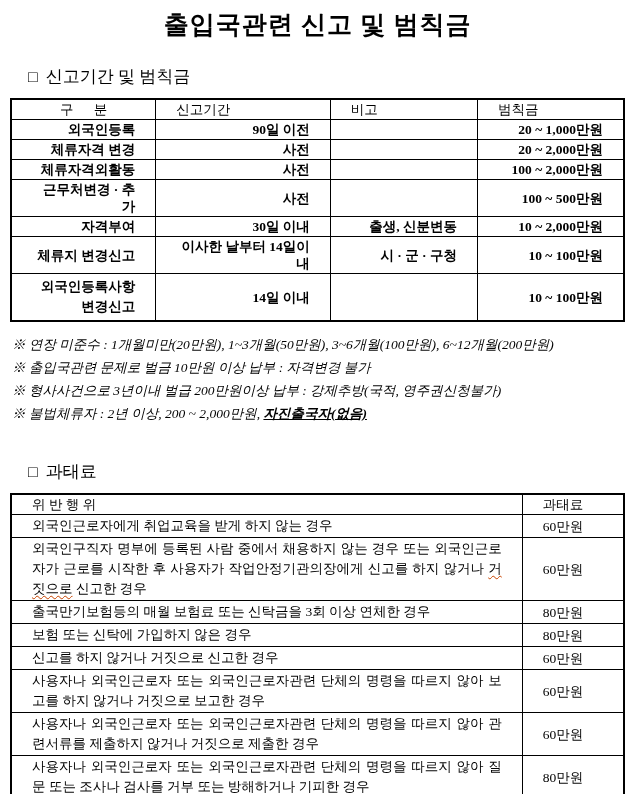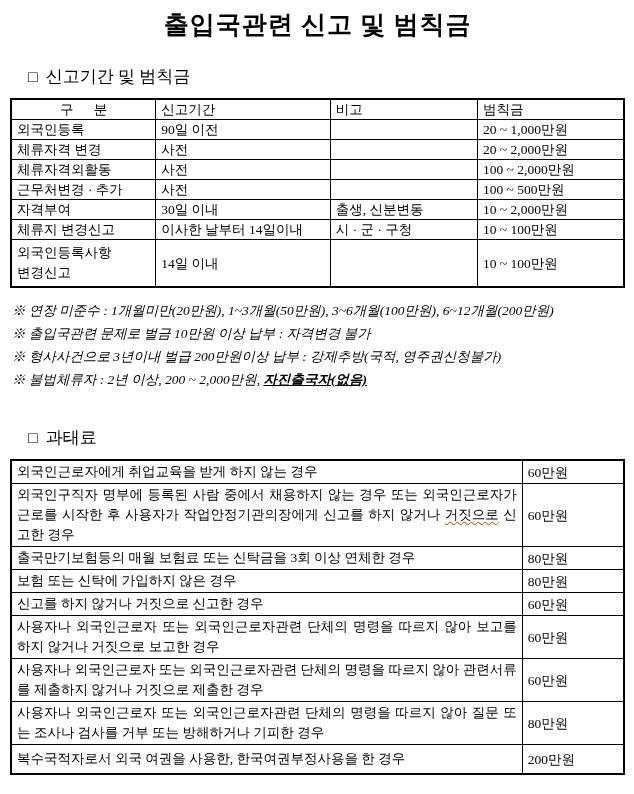--- a/index.html
+++ b/index.html
@@ -17,27 +17,27 @@
   }
   .section-heading .sq{margin-right:8px;font-size:16px;}
   .sec1{margin-top:24px;}
   .sec2{margin-top:36px;}
   table{
     width:100%;border-collapse:collapse;table-layout:fixed;
     border:2px solid #000;
   }
   th,td{
     border:1px solid #000;font-size:13.5px;font-weight:normal;
-    padding:1px 5px;vertical-align:middle;line-height:17px;
+    padding:1px 20px;vertical-align:middle;line-height:17px;
     overflow:hidden;
   }
   
   .t1 th{text-align:left;}
   .t1 th.c{text-align:center;white-space:pre;}
-  .t1 td{text-align:left;}
+  .t1 td{text-align:right;font-weight:bold;}
   .t1 .tall{white-space:pre-line;line-height:20px;padding-top:3px;padding-bottom:3px;}
   
   .t2 th{text-align:left;}
   .t2 td{text-align:left;}
   .t2 td.v{text-align:justify;line-height:20px;}
   .t2 tr.pad td{padding-top:4px;padding-bottom:4px;}
   
   .notes{margin:11px 0 0 2px;font-style:italic;}
   .note{font-size:13.5px;line-height:23px;}
   .note .em{font-weight:bold;text-decoration:underline;}
@@ -131,20 +131,24 @@
   <div class="section-heading sec2">
     <span class="sq">□</span><span>과태료</span>
   </div>
 
   <table class="t2">
     <colgroup>
       <col style="width:83.4%">
         <col style="width:16.6%">
     </colgroup>
     <tbody>
+        <tr>
+      <th>위 반 행 위</th>
+      <th>과태료</th>
+    </tr>
     <tr>
       <td class="v">외국인근로자에게 취업교육을 받게 하지 않는 경우</td>
       <td>60만원</td>
     </tr>
     <tr>
       <td class="v"><span>외국인구직자 명부에 등록된 사람 중에서 채용하지 않는 경우 또는 외국인근로자가 근로를 시작한 후 사용자가 작업안정기관의장에게 신고를 하지 않거나 </span><span class="wavy">거짓으로</span><span> 신고한 경우</span></td>
       <td>60만원</td>
     </tr>
     <tr>
       <td class="v">출국만기보험등의 매월 보험료 또는 신탁금을 3회 이상 연체한 경우</td>

